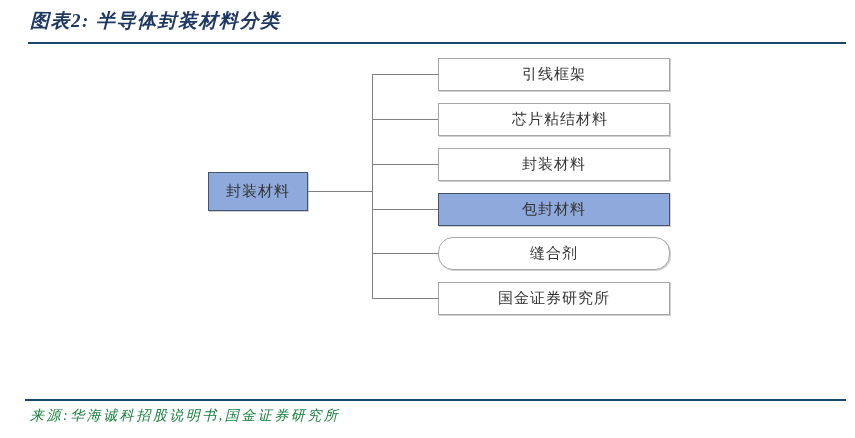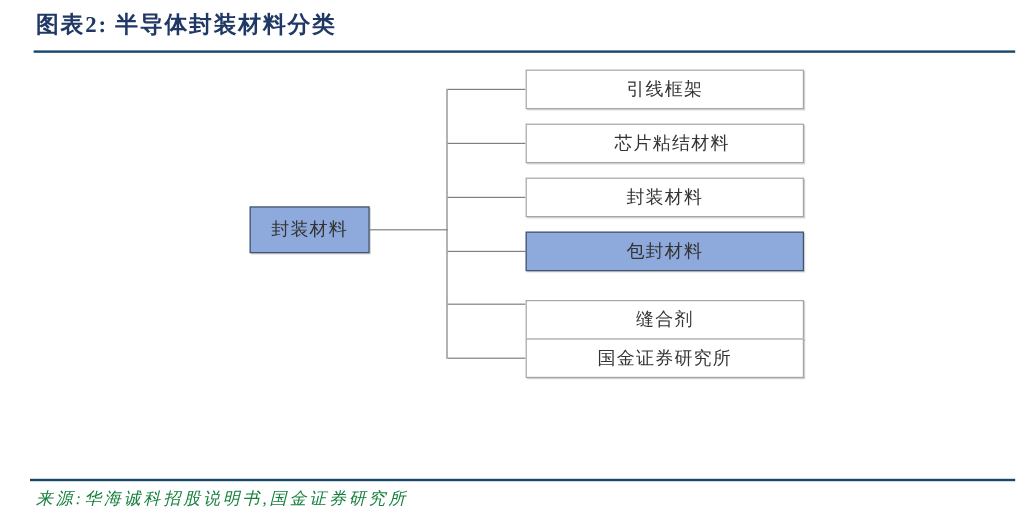--- a/index.html
+++ b/index.html
@@ -10,20 +10,21 @@
     background: #ffffff;
     overflow: hidden;
     font-family: "Liberation Serif", serif;
   }
   .title {
     position: absolute;
     left: 30px;
     top: 8px;
     font-size: 19px;
     font-weight: bold;
+    font-style: italic;
     letter-spacing: 1.5px;
     color: #1F3864;
     white-space: nowrap;
   }
   .title-rule {
     position: absolute;
     left: 28px;
     top: 42px;
     width: 818px;
     height: 2px;
@@ -55,21 +56,21 @@
     width: 232px;
     height: 33px;
     background: #ffffff;
     border: 1px solid #A6A6A6;
     box-shadow: 1px 1px 0 rgba(150,150,150,0.45);
   }
   .c0 { top: 58px; }
   .c1 { top: 103px; padding-left: 12px; }
   .c2 { top: 148px; }
   .c3 { top: 193px; }
-  .c4 { top: 250px; }
+  .c4 { top: 237px; border-radius: 15px; }
   .c5 { top: 282px; }
   .highlight {
     background: #8EA9DB;
     border-color: #44546A;
   }
   .line {
     position: absolute;
     background: #808080;
   }
   .root-link { left: 308px; top: 191px; width: 65px; height: 1px; }

